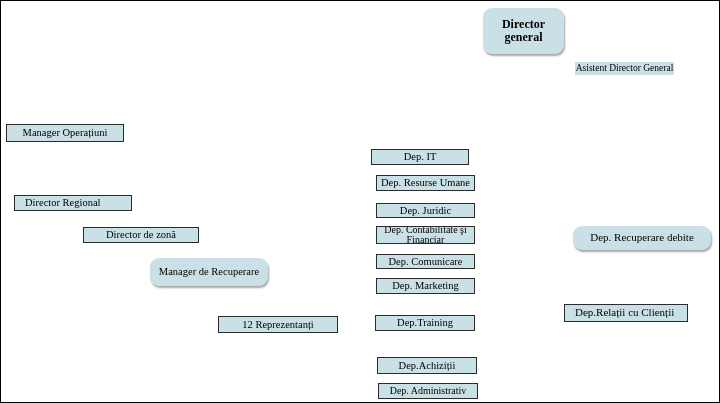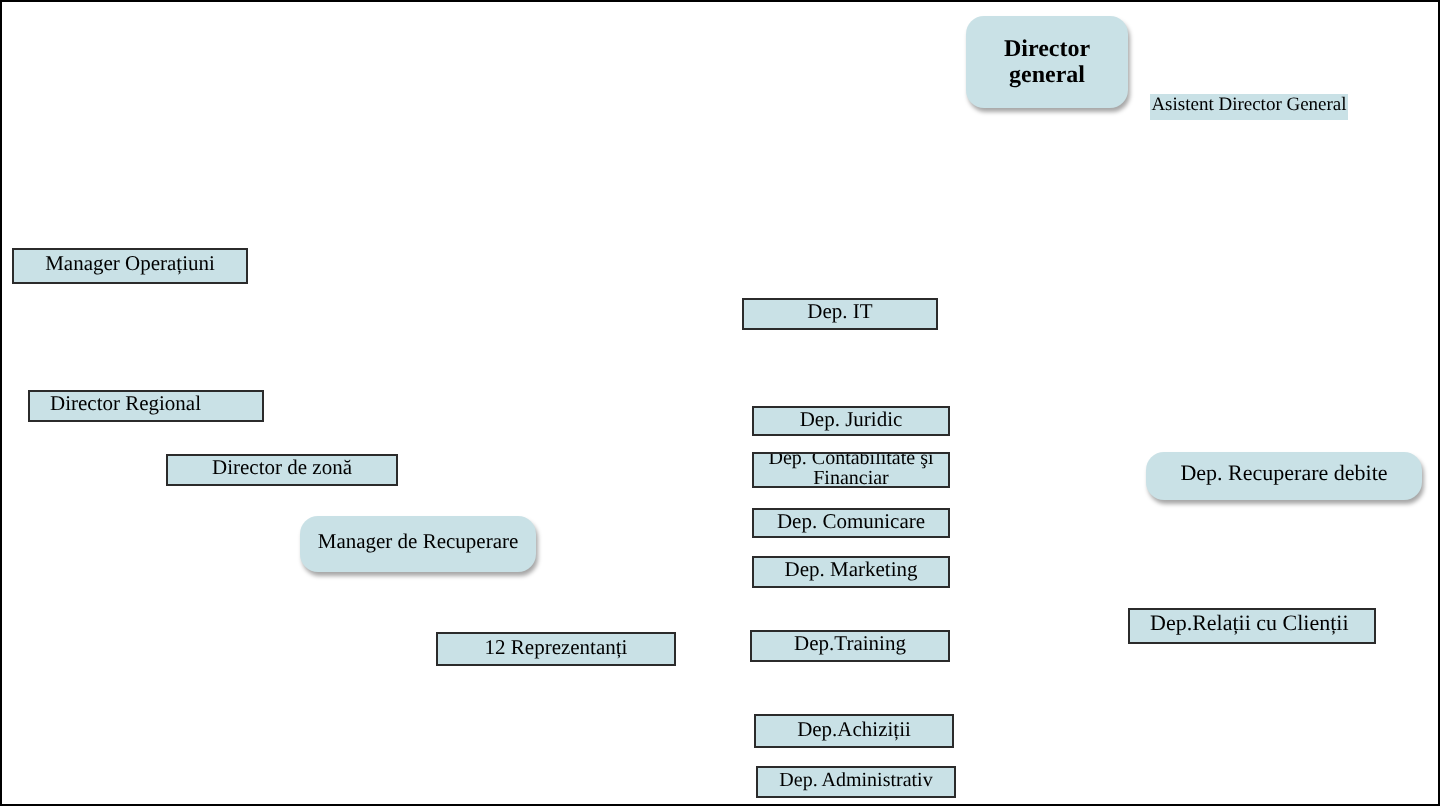--- a/index.html
+++ b/index.html
@@ -31,20 +31,21 @@
   }
   .org-node.rect {
     border: 1px solid #2b2b2b;
   }
   .org-node.rounded {
     border-radius: 9px;
     box-shadow: 1px 2px 2px rgba(0,0,0,0.35);
   }
   .org-node.plain {
     border: none;
+    margin-top: 15px;
   }
   .org-node.bold {
     font-weight: bold;
     font-size: 12px;
   }
   .org-node.align-left {
     justify-content: center;
     text-align: left;
     padding-left: 10px;
   }
@@ -63,20 +64,23 @@
       <span class="label-block">Director general</span>
     </div>
     <div class="org-node plain" style="left: 574px; top: 46px; width: 99px; height: 13px; background: rgb(201, 225, 230); font-size: 9.5px;">
       <span class="label-block">Asistent Director General</span>
     </div>
     <div class="org-node rect" style="left: 5px; top: 123px; width: 118px; height: 18px; background: rgb(201, 225, 230); font-size: 10.5px; border-color: rgb(43, 43, 43);">
       <span class="label-block">Manager Operațiuni</span>
     </div>
     <div class="org-node rect" style="left: 370px; top: 148px; width: 98px; height: 16px; background: rgb(201, 225, 230); font-size: 10.5px; border-color: rgb(43, 43, 43);">
       <span class="label-block">Dep. IT</span>
+    </div>
+    <div class="org-node rect" style="left: 375px; top: 174px; width: 99px; height: 16px; background: rgb(201, 225, 230); font-size: 10.5px; border-color: rgb(43, 43, 43);">
+      <span class="label-block">Dep. Resurse Umane</span>
     </div>
     <div class="org-node rect align-left" style="left: 13px; top: 194px; width: 118px; height: 16px; background: rgb(201, 225, 230); font-size: 10.5px; border-color: rgb(43, 43, 43);">
       <span class="label-block">Director Regional</span>
     </div>
     <div class="org-node rect" style="left: 375px; top: 202px; width: 99px; height: 15px; background: rgb(201, 225, 230); font-size: 10.5px; border-color: rgb(43, 43, 43);">
       <span class="label-block">Dep. Juridic</span>
     </div>
     <div class="org-node rect" style="left: 375px; top: 225px; width: 99px; height: 18px; background: rgb(201, 225, 230); font-size: 10px; border-color: rgb(43, 43, 43);">
       <span class="label-block">Dep. Contabilitate şi<span class="line2">Financiar</span></span>
     </div>

